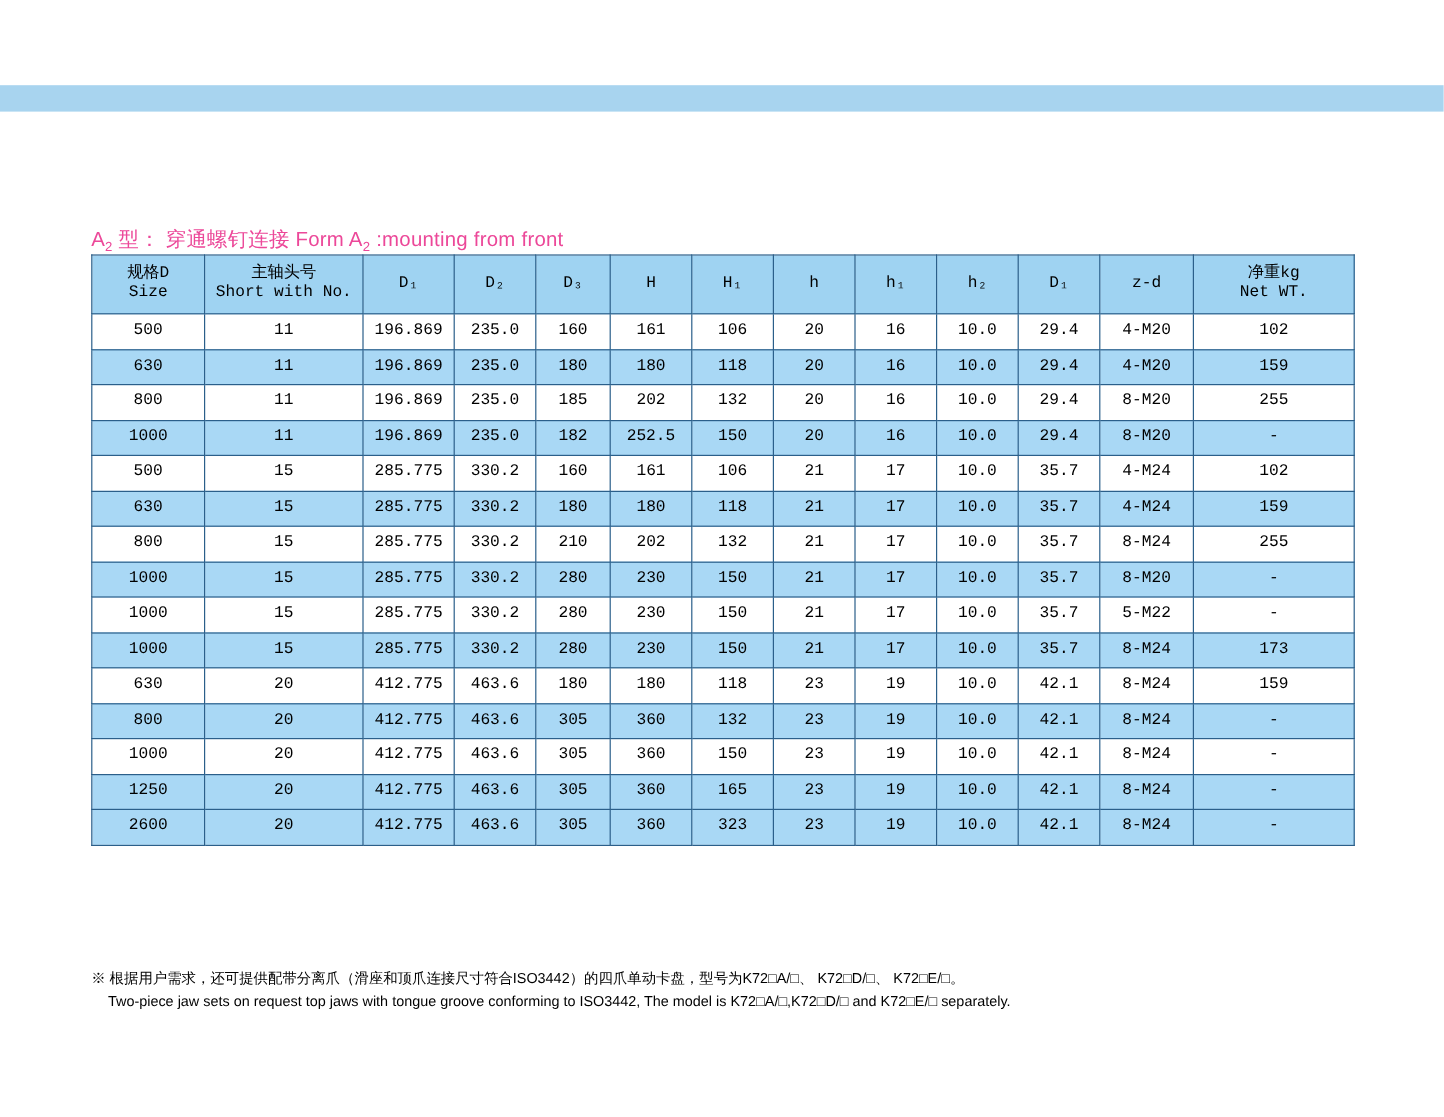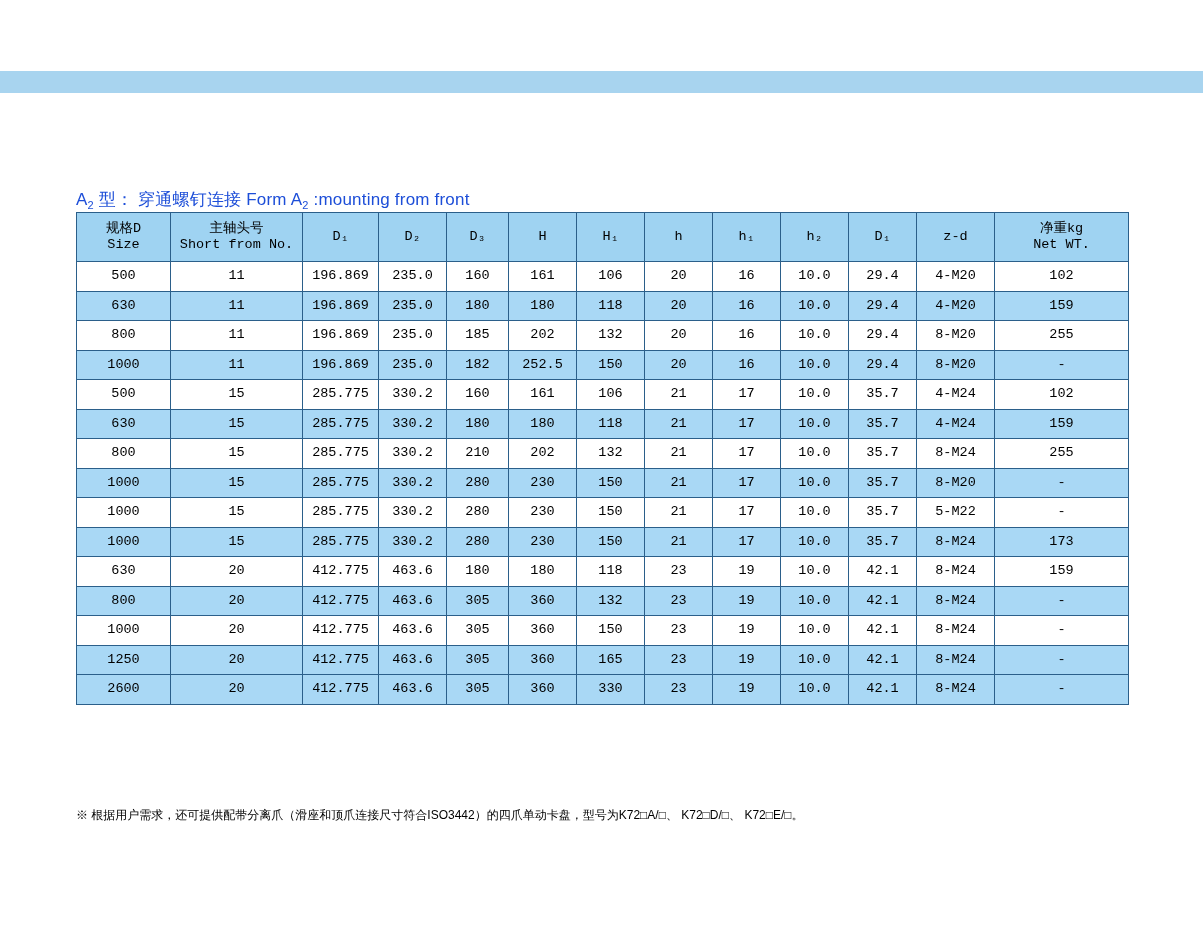--- a/index.html
+++ b/index.html
@@ -29,21 +29,21 @@
     top: 0;
     width: 1203px;
     height: 931px;
   }
   .title {
     position: absolute;
     left: 76px;
     top: 188px;
     font-size: 17px;
     letter-spacing: 0.2px;
-    color: #1d4ed8;
+    color: #ec4899;
     white-space: nowrap;
   }
   .title .sub {
     font-size: 11px;
     vertical-align: sub;
   }
   table.spec {
     position: absolute;
     left: 76px;
     top: 212px;
@@ -127,21 +127,21 @@
       <col style="width:134px">
     </colgroup>
     <thead>
       <tr>
         <th>
             <span class="l1">规格D</span>
             <span class="l2">Size</span>
           </th>
         <th>
             <span class="l1">主轴头号</span>
-            <span class="l2">Short from No.</span>
+            <span class="l2">Short with No.</span>
           </th>
         <th>
             <span class="l1">D₁</span>
           </th>
         <th>
             <span class="l1">D₂</span>
           </th>
         <th>
             <span class="l1">D₃</span>
           </th>
@@ -383,28 +383,29 @@
         <td>8-M24</td>
         <td>-</td>
       </tr>
       <tr class="even">
         <td>2600</td>
         <td>20</td>
         <td>412.775</td>
         <td>463.6</td>
         <td>305</td>
         <td>360</td>
-        <td>330</td>
+        <td>323</td>
         <td>23</td>
         <td>19</td>
         <td>10.0</td>
         <td>42.1</td>
         <td>8-M24</td>
         <td>-</td>
       </tr>
     </tbody>
   </table>
 
   <div class="notes">
     <span class="cn">※ 根据用户需求，还可提供配带分离爪（滑座和顶爪连接尺寸符合ISO3442）的四爪单动卡盘，型号为K72□A/□、 K72□D/□、 K72□E/□。</span>
+    <span class="en">Two-piece jaw sets on request top jaws with tongue groove conforming to ISO3442, The model is K72□A/□,K72□D/□ and K72□E/□ separately.</span>
   </div>
 
 </div>
 
 </body></html>

